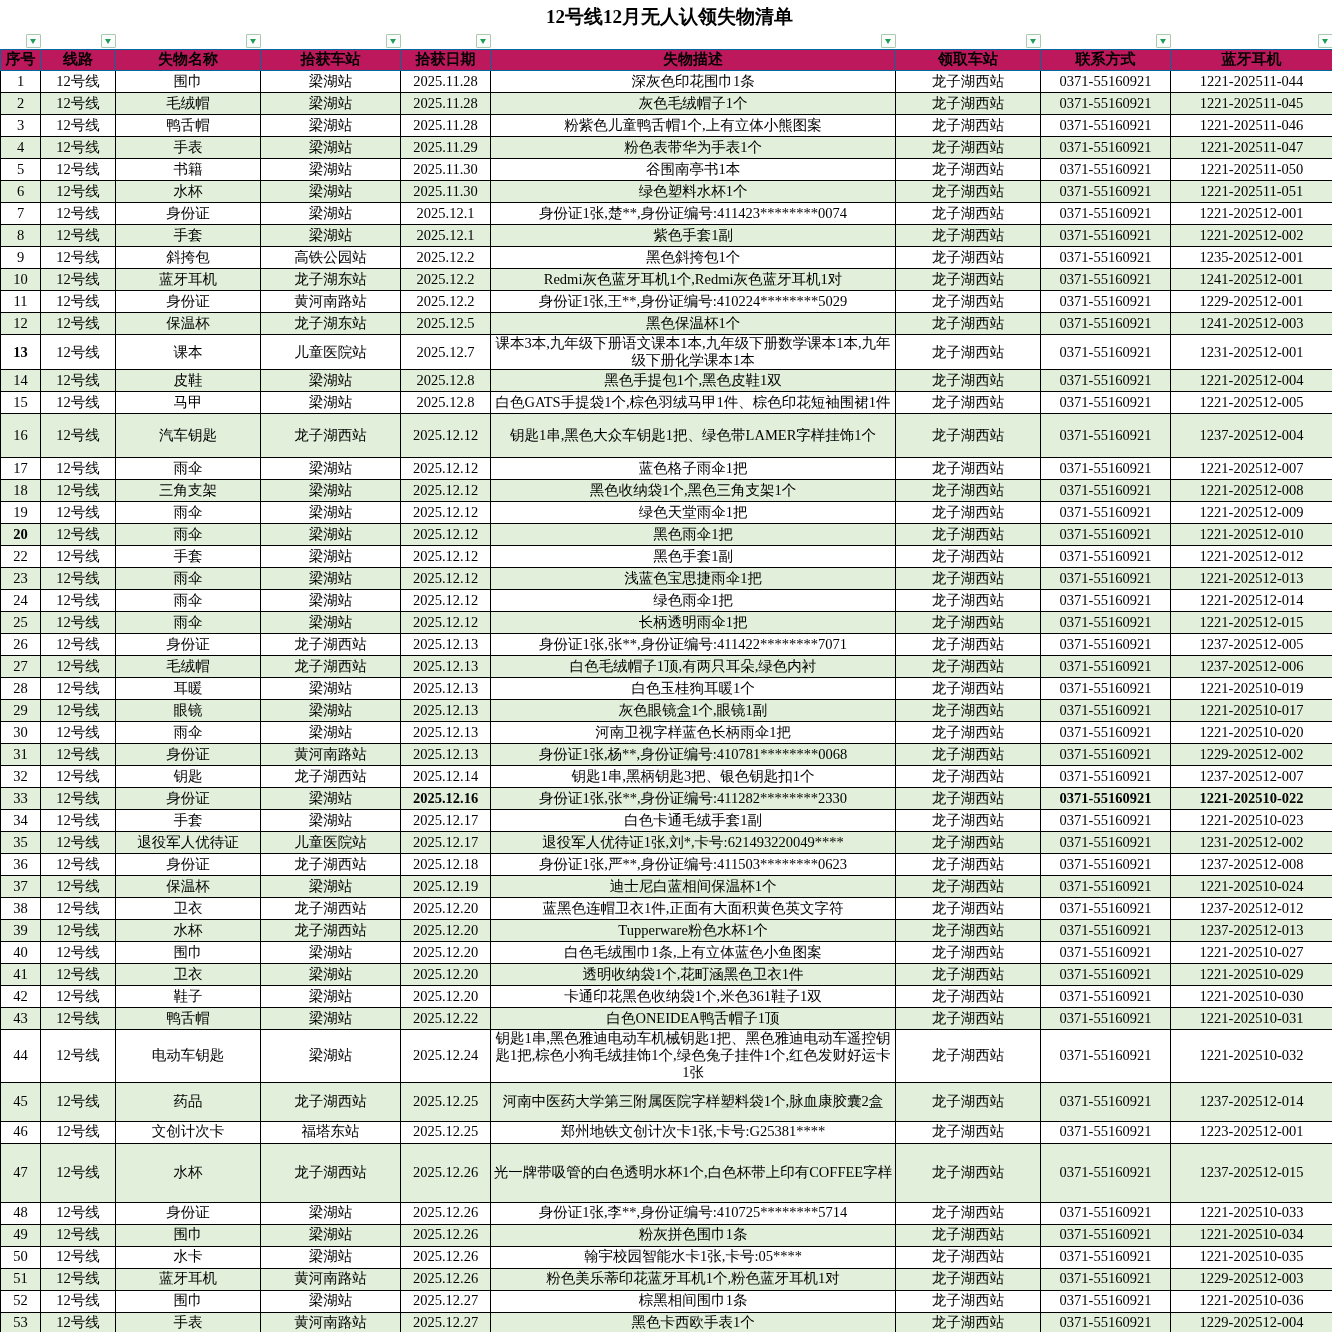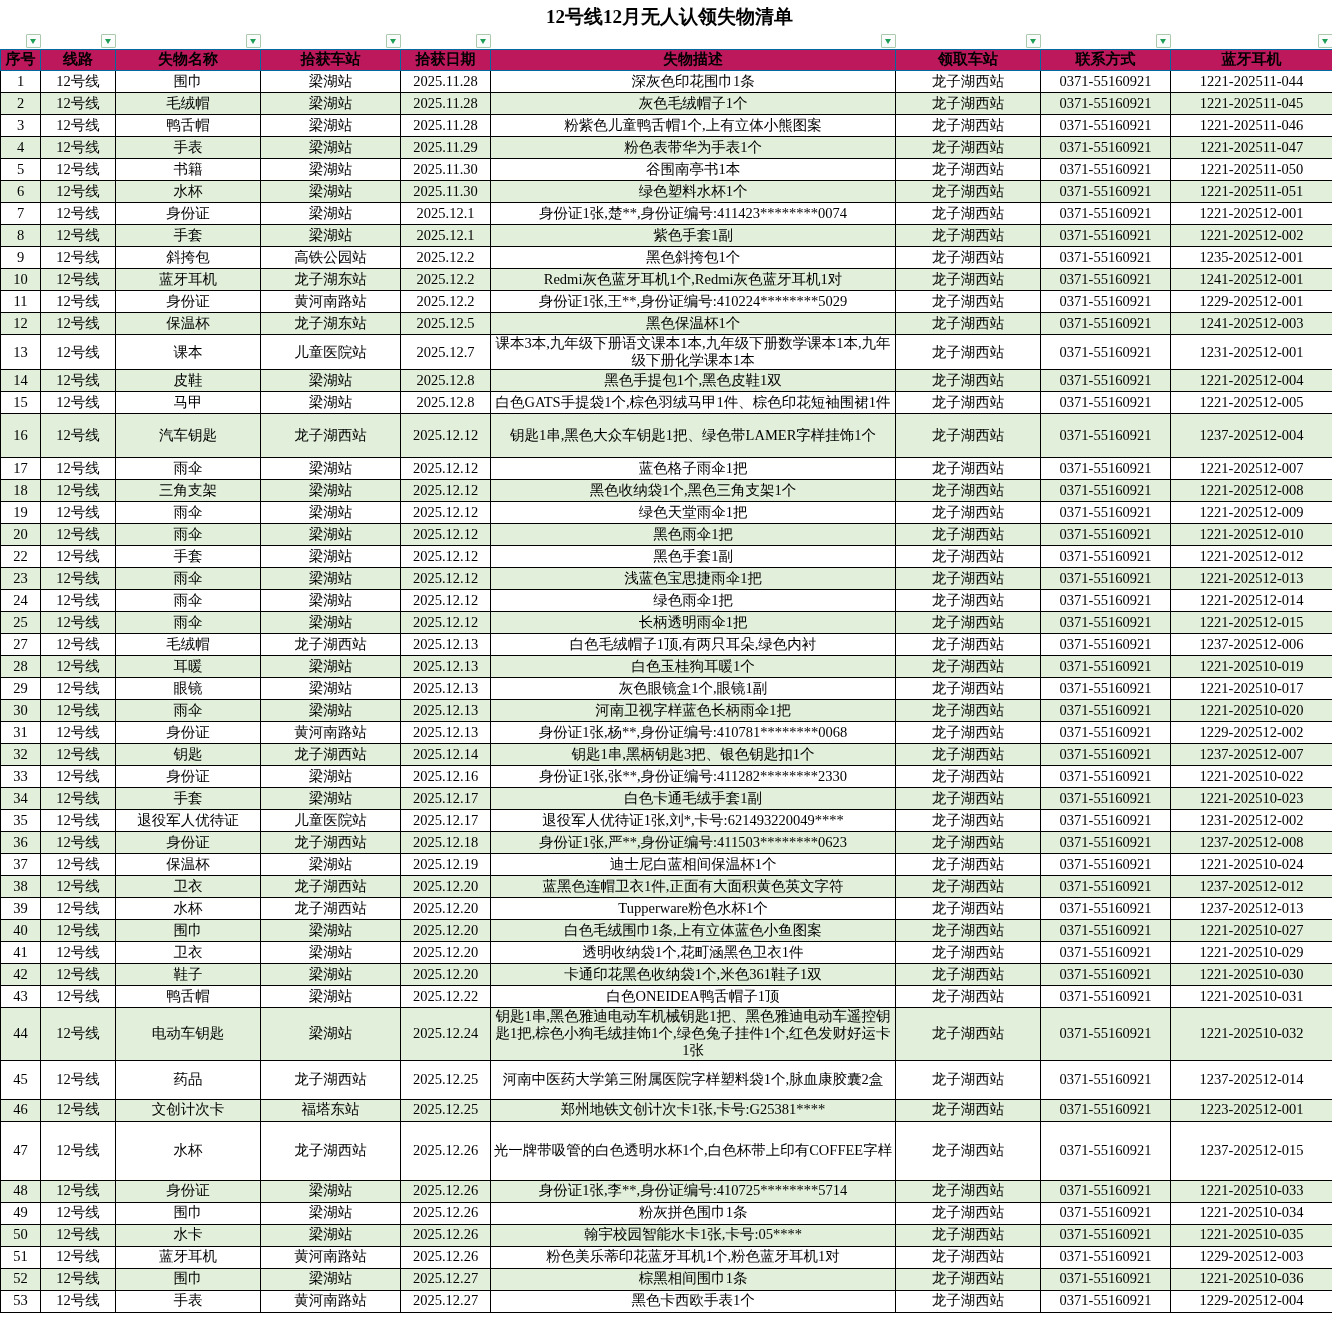--- a/index.html
+++ b/index.html
@@ -19,21 +19,21 @@
   .filter-btn::after{content:"";position:absolute;left:3px;top:4px;width:0;height:0;
               border-left:3.5px solid transparent;border-right:3.5px solid transparent;
               border-top:5px solid #1e9e57;}
   
   thead th.colhead{border:1px solid #0369a1;background:#be185d;height:20px;
               font-size:15px;font-weight:bold;font-family:Liberation Serif, serif;}
   
   tbody td{border:1px solid #000;height:21px;}
   tbody tr:nth-child(even) td{background:#e2efda;}
   tbody tr:nth-child(odd) td{background:#ffffff;}
-  td.bold{font-weight:normal;}
+  td.bold{font-weight:bold;}
   col.c-idx{width:40px;}  col.c-line{width:75px;} col.c-name{width:145px;}
   col.c-fsta{width:140px;}col.c-date{width:90px;} col.c-desc{width:405px;}
   col.c-psta{width:145px;}col.c-tel{width:130px;} col.c-reg{width:162px;}
 </style>
 </head>
 <body>
 
 <div class="sheet">
   <table>
     <colgroup>
@@ -351,20 +351,31 @@
     <td>12号线</td>
     <td>雨伞</td>
     <td>梁湖站</td>
     <td>2025.12.12</td>
     <td>长柄透明雨伞1把</td>
     <td>龙子湖西站</td>
     <td>0371-55160921</td>
     <td>1221-202512-015</td>
   </tr>
         <tr>
+    <td>26</td>
+    <td>12号线</td>
+    <td>身份证</td>
+    <td>龙子湖西站</td>
+    <td>2025.12.13</td>
+    <td>身份证1张,张**,身份证编号:411422********7071</td>
+    <td>龙子湖西站</td>
+    <td>0371-55160921</td>
+    <td>1237-202512-005</td>
+  </tr>
+        <tr>
     <td>27</td>
     <td>12号线</td>
     <td>毛绒帽</td>
     <td>龙子湖西站</td>
     <td>2025.12.13</td>
     <td>白色毛绒帽子1顶,有两只耳朵,绿色内衬</td>
     <td>龙子湖西站</td>
     <td>0371-55160921</td>
     <td>1237-202512-006</td>
   </tr>

